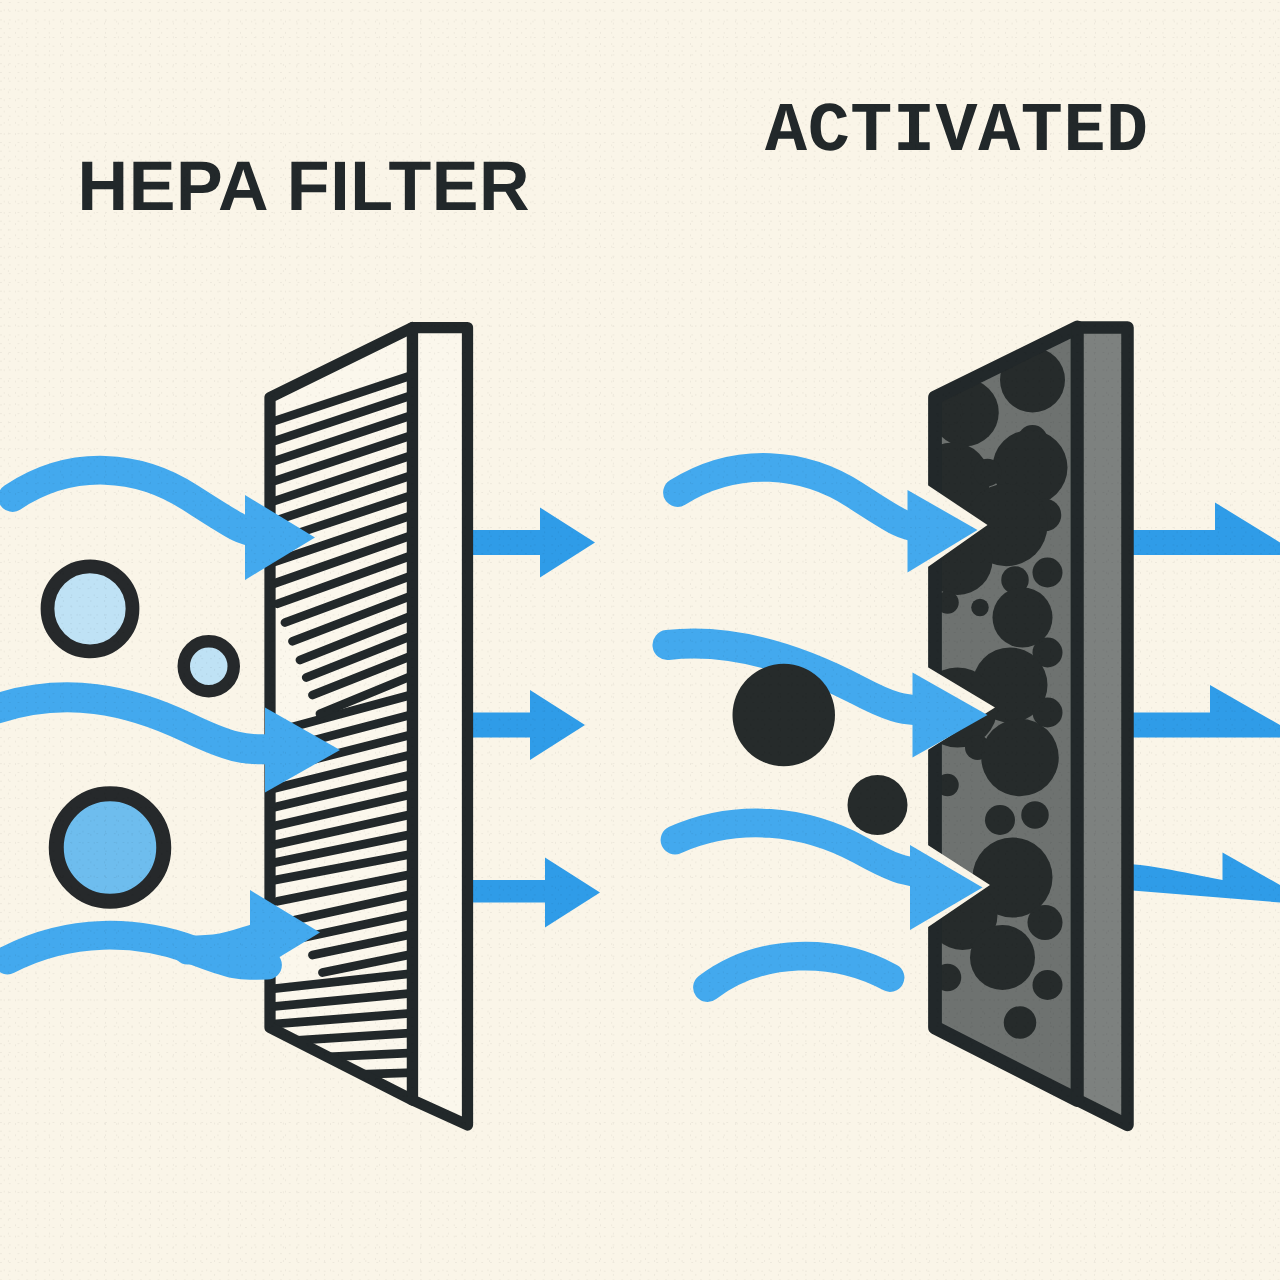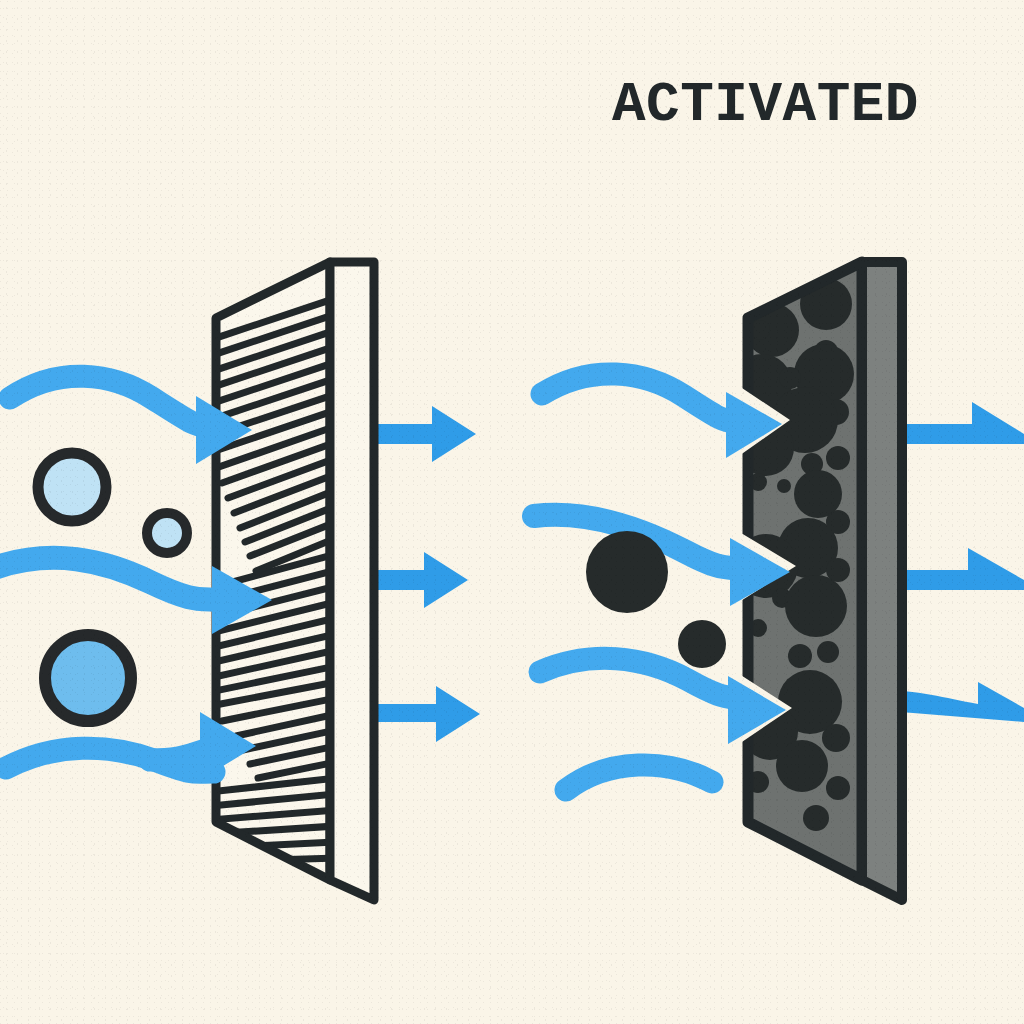--- a/index.html
+++ b/index.html
@@ -206,17 +206,18 @@
     </g>
 
     <g>
       <circle cx="627" cy="572" r="41" fill="#262B2B"></circle>
     </g>
     <g>
       <circle cx="702" cy="644" r="24" fill="#262B2B"></circle>
     </g>
   </svg>
 
+  <div class="title" id="title-hepa" style="color: rgb(34, 40, 42);">HEPA FILTER</div>
 
   <div class="title" id="title-carbon" style="color: rgb(34, 40, 42);"><span>ACTIVATED</span><br></div>
 
   <div class="noise"></div>
 </div>
 
 </body></html>

